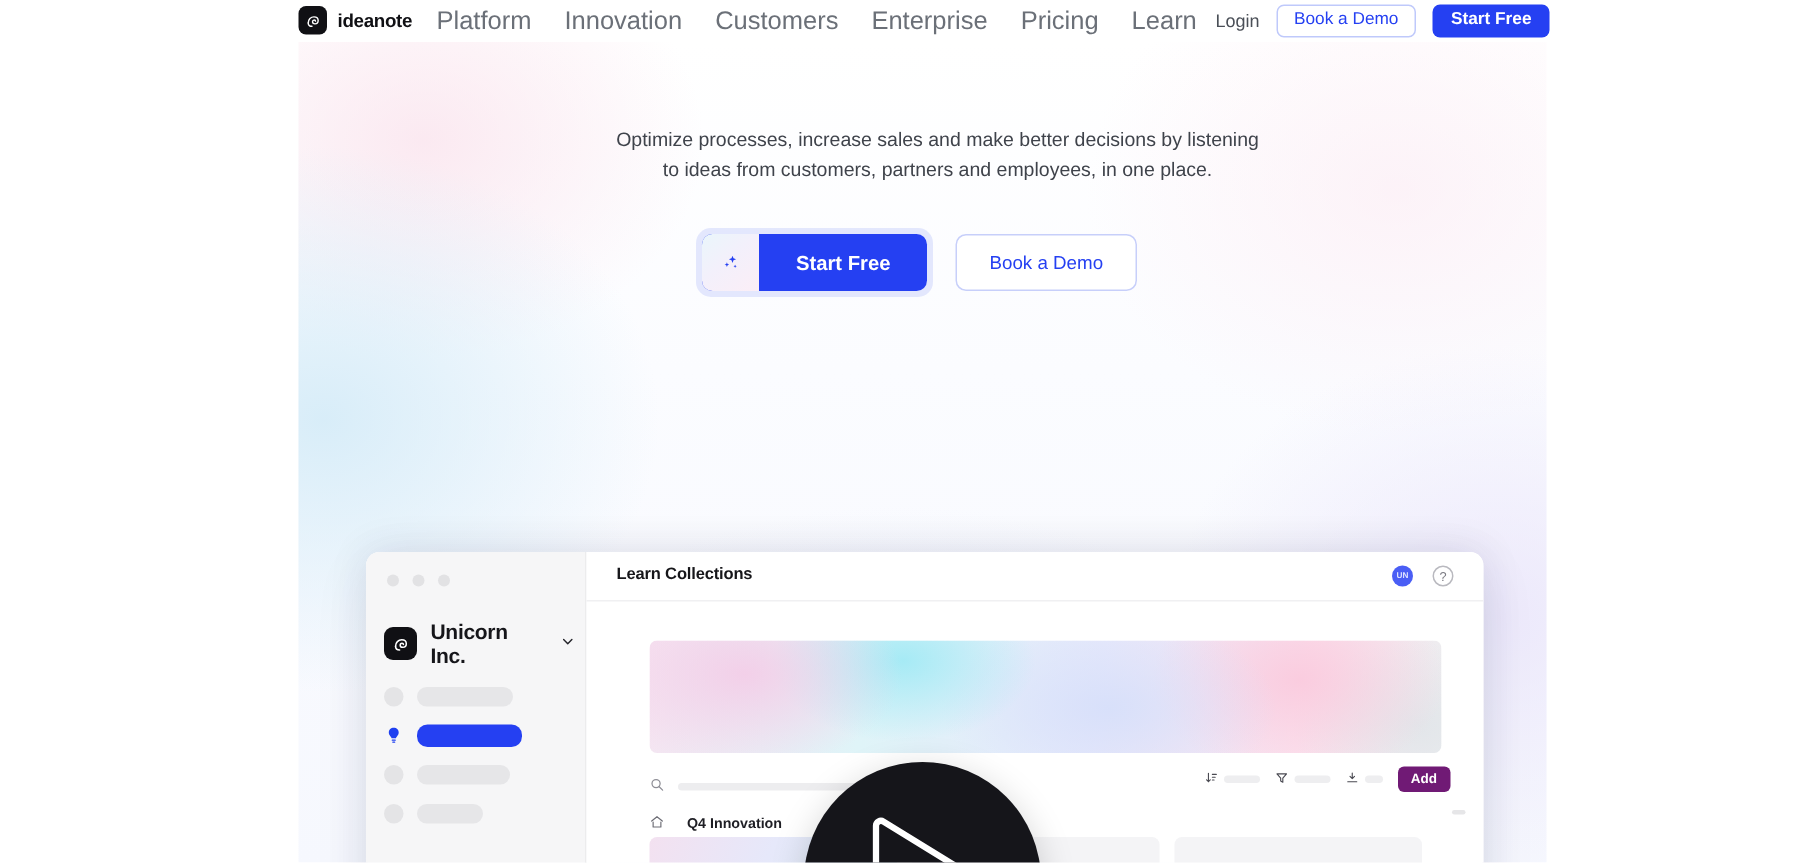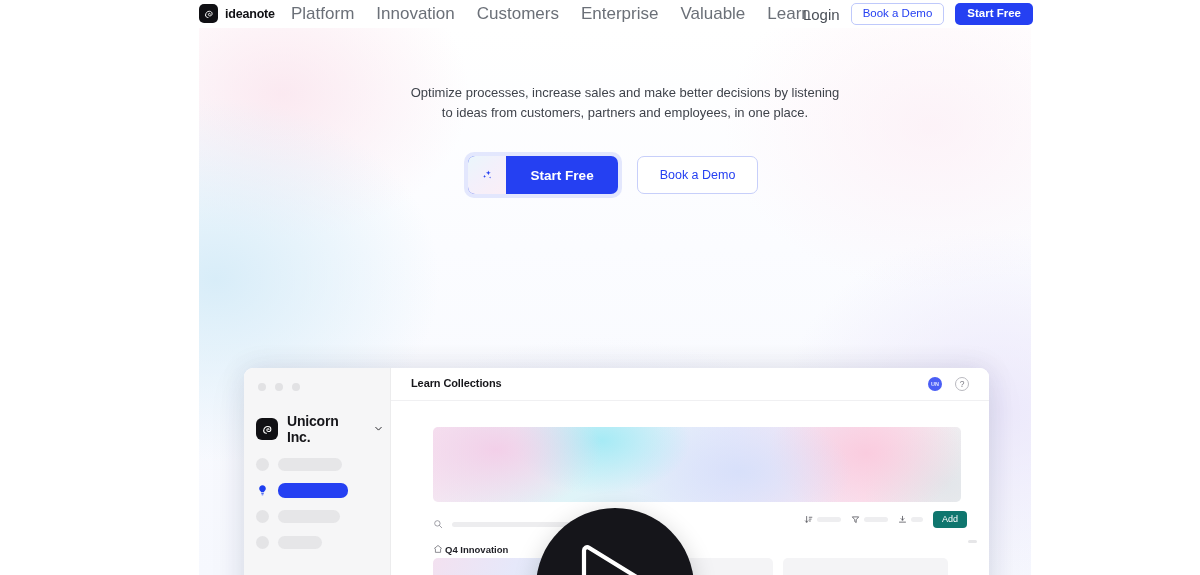--- a/index.html
+++ b/index.html
@@ -76,21 +76,21 @@
     cursor: pointer;
     white-space: nowrap;
   }
   .nav-right {
     position: absolute;
     right: 178px; top: 0;
     height: 28px;
     display: flex; align-items: center; gap: 11px;
   }
   .nav-login {
-    font-size: 15px;
+    font-size: 12px;
     color: #4a4f57;
     cursor: pointer;
   }
   .btn-demo-nav {
     font-size: 11.5px;
     color: #2540f2;
     border: 1px solid #bfc9fb;
     border-radius: 5px;
     padding: 4px 11px;
     background: #ffffff;
@@ -320,40 +320,40 @@
     width: 350px;
     display: flex; align-items: center; gap: 9px;
   }
   .mk-search-skel {
     width: 130px; height: 5px; border-radius: 3px;
     background: #ededef;
   }
   .mk-collrow {
     position: absolute;
     left: 42px; top: 172px;
-    display: flex; align-items: center; gap: 2px;
+    display: flex; align-items: center; gap: 15px;
   }
   .mk-coll-label {
     font-size: 9.5px;
     font-weight: 700;
     color: #1e1e24;
   }
   .mk-toolbar {
     position: absolute;
     right: 22px; top: 142px;
     display: flex; align-items: center; gap: 10px;
   }
   .mk-tool { display:flex; align-items:center; gap: 4px; cursor: pointer; }
   .mk-tool-skel { width: 24px; height: 5px; border-radius: 3px; background: #eeeef0; }
   .mk-tool-skel.sm { width: 12px; }
   .mk-add {
-    background: #0f766e;
+    background: #701a75;
     color: #ffffff;
     font-size: 9px;
-    font-weight: 400;
+    font-weight: 700;
     border-radius: 4px;
     padding: 4px 9px;
     cursor: pointer;
     border: none;
     line-height: 1;
   }
   .mk-card-row {
     position: absolute;
     left: 42px; top: 190px;
     display: flex; gap: 10px;
@@ -403,21 +403,21 @@
           </svg>
         </span>
         <span class="brand-name">ideanote</span>
       </div>
 
       <div class="nav-links">
         <span class="nav-link">Platform</span>
         <span class="nav-link">Innovation</span>
         <span class="nav-link">Customers</span>
         <span class="nav-link">Enterprise</span>
-        <span class="nav-link">Valuable</span>
+        <span class="nav-link">Pricing</span>
         <span class="nav-link">Learn</span>
       </div>
 
       <div class="nav-right">
         <span class="nav-login">Login</span>
         <button class="btn-demo-nav">Book a Demo</button>
         <button class="btn-start-nav">Start Free</button>
       </div>
 
     </div>

